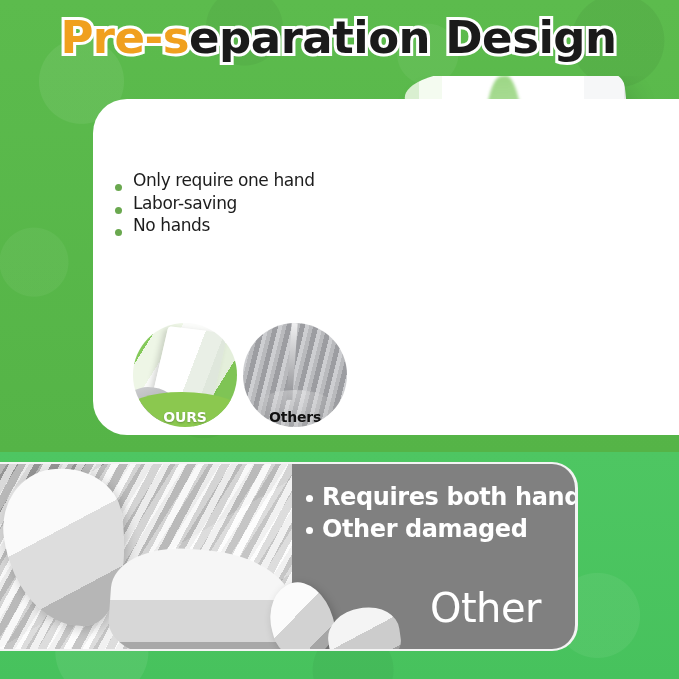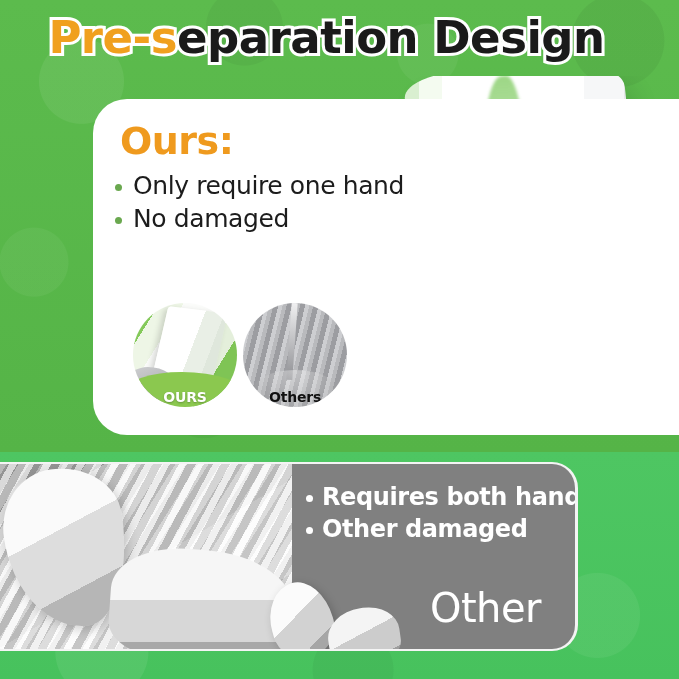--- a/index.html
+++ b/index.html
@@ -39,21 +39,21 @@
     background:
       radial-gradient(circle at 15% 88%, rgba(255,255,255,0.07) 0 46px, rgba(0,0,0,0) 47px),
       radial-gradient(circle at 52% 96%, rgba(0,0,0,0.045) 0 40px, rgba(0,0,0,0) 41px),
       radial-gradient(circle at 88% 72%, rgba(255,255,255,0.06) 0 42px, rgba(0,0,0,0) 43px),
       linear-gradient(#4ec662, #47c25d);
   }
 
   
   .headline {
     position: absolute;
-    left: 0; top: 14px;
+    left: 12px; top: 14px;
     width: 653px;
     text-align: center;
     font-family: "DejaVu Sans", sans-serif;
     font-size: 45px;
     font-weight: 700;
     letter-spacing: -0.5px;
     line-height: 1.06;
     white-space: nowrap;
   }
   .headline .seg {
@@ -84,40 +84,40 @@
   }
   .ours-list {
     position: absolute;
     left: 20px; top: 70px;
     margin: 0; padding: 0;
     list-style: none;
   }
   .ours-list li {
     position: relative;
     padding-left: 20px;
-    font-size: 25px;
+    font-size: 17px;
     font-weight: 500;
     color: #1c1c1c;
     line-height: 1.33;
     letter-spacing: -0.4px;
     white-space: nowrap;
   }
   .ours-list li::before {
     content: "";
     position: absolute;
     left: 2px; top: 15px;
     width: 7px; height: 7px;
     border-radius: 50%;
     background: #6aa84f;
   }
 
   
   .circle-wrap {
     position: absolute;
-    left: 40px; top: 204px;
+    left: 40px; top: 224px;
     display: flex;
     gap: 6px;
   }
   .circ {
     position: relative;
     width: 104px; height: 104px;
     border-radius: 50%;
     overflow: hidden;
   }
   
@@ -383,25 +383,25 @@
     <div class="sheet-green-edge"></div>
     <div class="sheet-fold"></div>
     <div class="green-dot"></div>
     <div class="roll-shadow"></div>
     <div class="roll-body"></div>
     <div class="roll-cap"></div>
     <div class="roll-core"></div>
   </div>
 
   <div class="ours-card">
-    <div class="ours-title">Ours:</div>
 
     <ul class="ours-list">
       <li>Only require one hand</li>
-      <li>No damaged</li>
+      <li>Labor-saving</li>
+      <li>No hands</li>
     </ul>
 
     <div class="circle-wrap">
       <div class="circ circ-ours">
         <div class="band"></div>
         <div class="circ-label label-ours">OURS</div>
       </div>
       <div class="circ circ-others">
         <div class="circ-label label-others">Others</div>
       </div>

